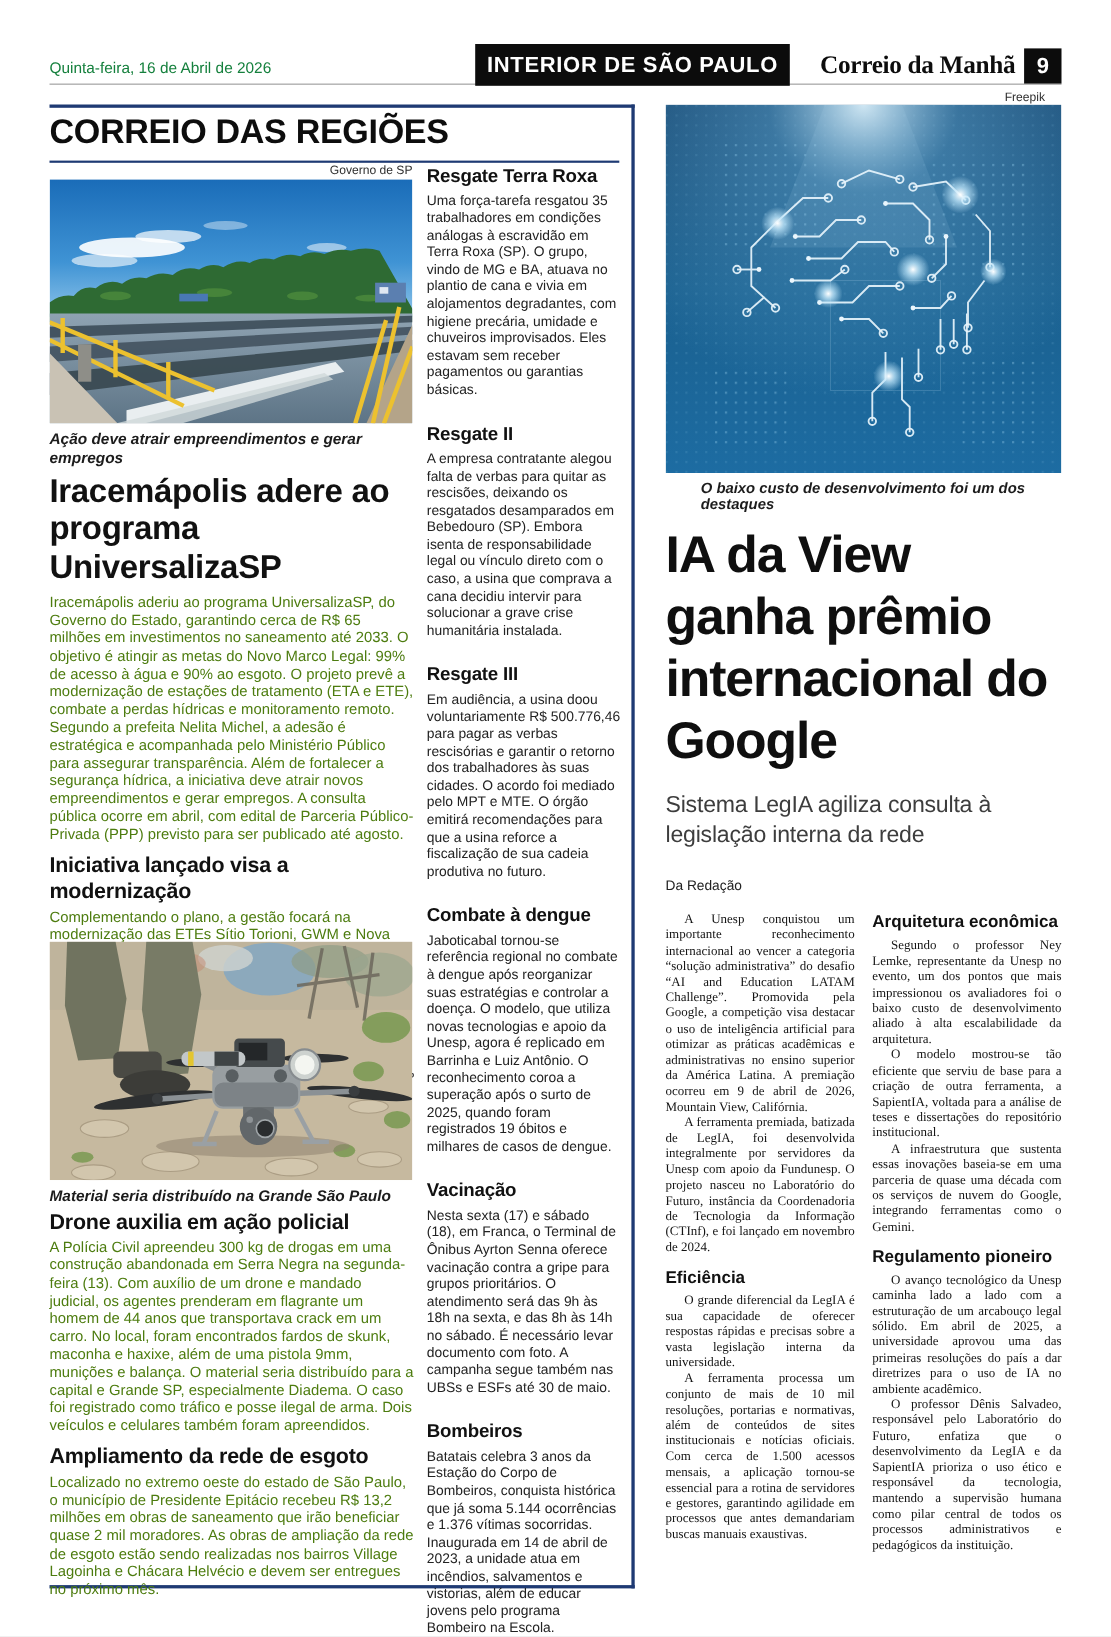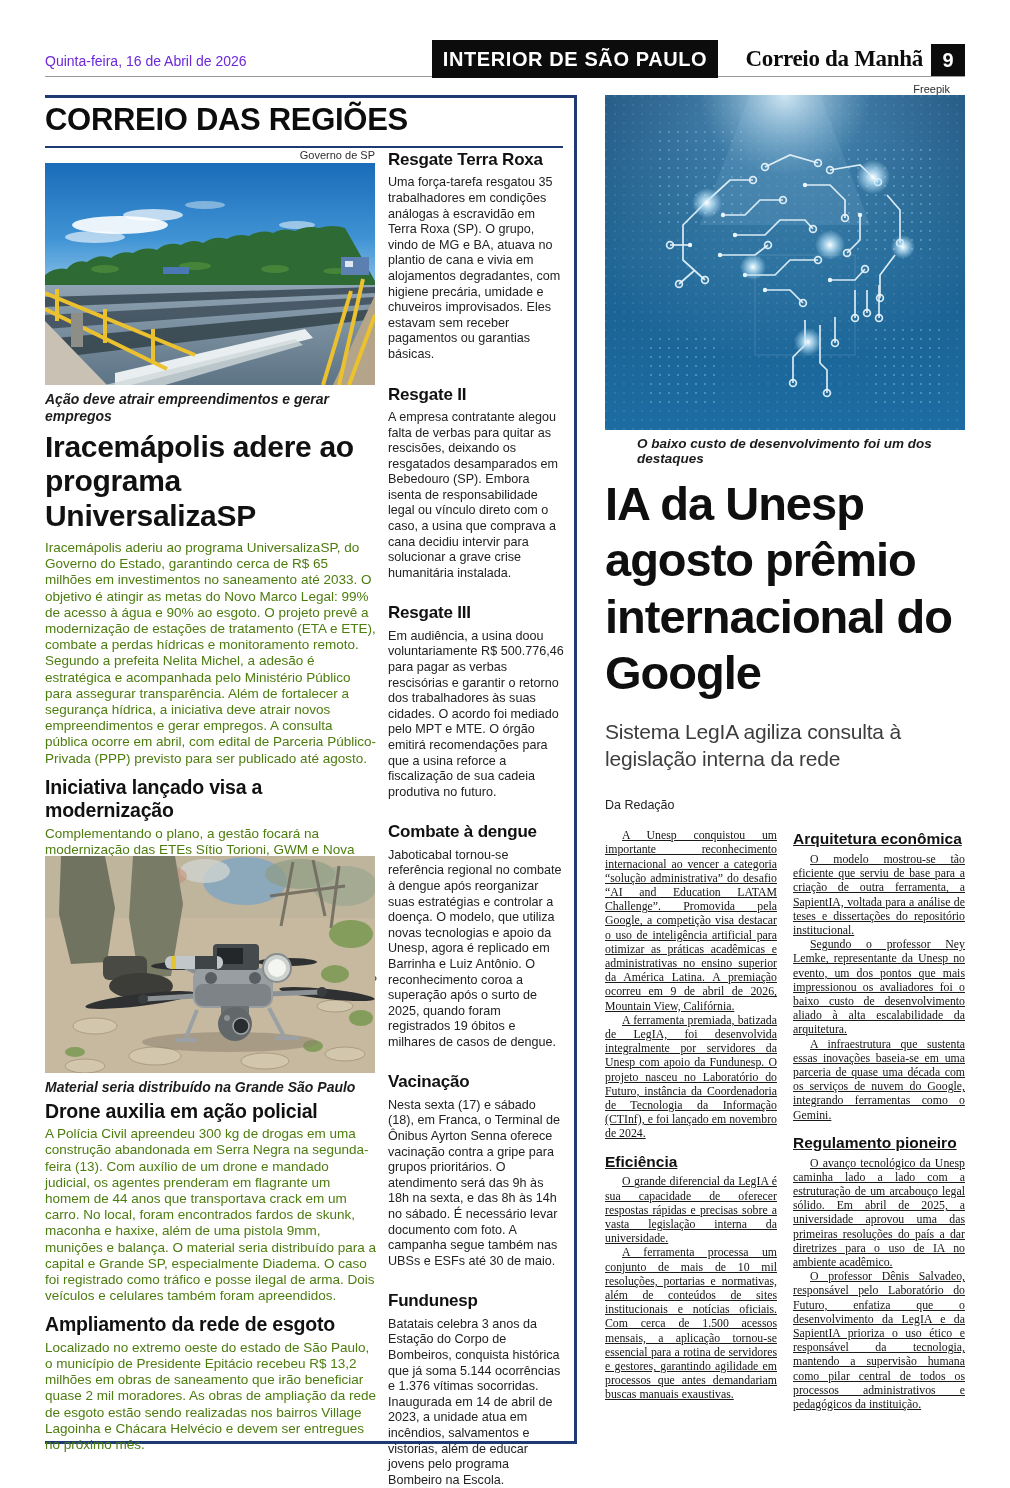--- a/index.html
+++ b/index.html
@@ -3,21 +3,21 @@
 <meta charset="utf-8">
 <style>
   * { margin:0; padding:0; box-sizing:border-box; }
   html,body { background:#d9d9d9; }
   .page{
     position:relative; width:1010px; height:1488px; margin:0 auto;
     background:#ffffff; color:#1a1a1a; overflow:hidden;
     font-family:"Liberation Sans", sans-serif;
   }
   
-  .date{ position:absolute; left:45px; top:53px; font-size:14px; color:#6d28d9; }
+  .date{ position:absolute; left:45px; top:53px; font-size:14px; color:#15803d; }
   .header-rule{ position:absolute; left:45px; top:76px; width:920px; height:1px; background:#9a9a9a; }
   .banner{ position:absolute; left:432px; top:40px; width:286px; height:38px; background:#0c0c0c;
            color:#fff; display:flex; align-items:center; justify-content:center;
            font-weight:bold; font-size:20px; letter-spacing:.6px; }
   .masthead{ position:absolute; right:87px; top:46px; width:300px; text-align:right;
              font-family:"Liberation Serif", serif; font-weight:bold; font-size:23px; letter-spacing:-.3px; color:#0d0d0d;}
   .pagenum{ position:absolute; left:931px; top:44px; width:34px; height:32px; background:#0c0c0c;
             color:#fff; font-weight:bold; font-size:20px; display:flex; align-items:center; justify-content:center; }
   .credit-line{ font-size:11px; color:#2e2e2e; text-align:right; }
   .freepik{ position:absolute; left:750px; top:83px; width:200px; }
@@ -50,21 +50,21 @@
   
   .col-right{ position:absolute; left:605px; top:95px; width:360px; }
   .photo-ai{ width:360px; height:335px; overflow:hidden; }
   .photo-ai svg{ display:block; width:100%; height:100%; }
   .ai-caption{ margin-top:6px; font-style:italic; font-weight:bold; font-size:13.5px; color:#1c1c1c;margin-left:32px; }
   .ai-headline{ margin-top:10px; font-size:47px; font-weight:bold; line-height:1.2;
                 letter-spacing:-1px; color:#0f0f0f; }
   .ai-deck{ margin-top:16px; font-size:21px; line-height:1.3; color:#3d3d3d; letter-spacing:-.2px;}
   .ai-byline{ margin-top:26px; font-size:12.5px; color:#222; }
   .ai-cols{ margin-top:16px; display:flex; gap:16px; }
-  .ai-col{ width:172px; font-family:"Liberation Serif", serif;text-decoration:underline; }
+  .ai-col{ width:172px; font-family:"Liberation Serif", serif; }
   .ai-col p{ font-size:11.8px; line-height:14.2px; text-align:justify; text-indent:17px; color:#141414; }
   .ai-sub{ font-family:"Liberation Sans", sans-serif; font-size:15.5px; font-weight:bold;
            line-height:1.15; color:#111; margin:12px 0 4px 0; }
   .ai-col .ai-sub:first-child{ margin-top:2px; }
 </style>
 </head>
 <body>
 
 <div class="page">
 
@@ -246,21 +246,21 @@
     </article>
     <article class="brief">
       <h3>Combate à dengue</h3>
       <p>Jaboticabal tornou-se referência regional no combate à dengue após reorganizar suas estratégias e controlar a doença. O modelo, que utiliza novas tecnologias e apoio da Unesp, agora é replicado em Barrinha e Luiz Antônio. O reconhecimento coroa a superação após o surto de 2025, quando foram registrados 19 óbitos e milhares de casos de dengue.</p>
     </article>
     <article class="brief">
       <h3>Vacinação</h3>
       <p>Nesta sexta (17) e sábado (18), em Franca, o Terminal de Ônibus Ayrton Senna oferece vacinação contra a gripe para grupos prioritários. O atendimento será das 9h às 18h na sexta, e das 8h às 14h no sábado. É necessário levar documento com foto. A campanha segue também nas UBSs e ESFs até 30 de maio.</p>
     </article>
     <article class="brief">
-      <h3>Fundunesp</h3>
+      <h3>Bombeiros</h3>
       <p>Batatais celebra 3 anos da Estação do Corpo de Bombeiros, conquista histórica que já soma 5.144 ocorrências e 1.376 vítimas socorridas. Inaugurada em 14 de abril de 2023, a unidade atua em incêndios, salvamentos e vistorias, além de educar jovens pelo programa Bombeiro na Escola.</p>
     </article>
   </section>
 
   <section class="col-right">
     <figure class="photo-ai">
       <svg viewBox="0 0 360 335" preserveAspectRatio="none">
         <defs>
           <linearGradient id="bsea" x1="0" y1="0" x2="0" y2="1">
             <stop offset="0" stop-color="#10416b"></stop>
@@ -355,35 +355,35 @@
           <circle cx="102" cy="108" r="15" fill="url(#nodeGlow)"></circle>
           <circle cx="268" cy="82" r="17" fill="url(#nodeGlow)"></circle>
           <circle cx="225" cy="150" r="15" fill="url(#nodeGlow)"></circle>
           <circle cx="148" cy="172" r="13" fill="url(#nodeGlow)"></circle>
           <circle cx="203" cy="247" r="14" fill="url(#nodeGlow)"></circle>
           <circle cx="298" cy="152" r="12" fill="url(#nodeGlow)"></circle>
         </g>
       </svg>
     </figure>
     <div class="ai-caption">O baixo custo de desenvolvimento foi um dos destaques</div>
-    <h1 class="ai-headline">IA da Unesp agosto prêmio internacional do Google</h1>
+    <h1 class="ai-headline">IA da View ganha prêmio internacional do Google</h1>
     <div class="ai-deck">Sistema LegIA agiliza consulta à legislação interna da rede</div>
     <div class="ai-byline">Da Redação</div>
     <div class="ai-cols">
       <div class="ai-col">
         <p>A Unesp conquistou um importante reconhecimento internacional ao vencer a categoria “solução administrativa” do desafio “AI and Education LATAM Challenge”. Promovida pela Google, a competição visa destacar o uso de inteligência artificial para otimizar as práticas acadêmicas e administrativas no ensino superior da América Latina. A premiação ocorreu em 9 de abril de 2026, Mountain View, Califórnia.</p>
         <p>A ferramenta premiada, batizada de LegIA, foi desenvolvida integralmente por servidores da Unesp com apoio da Fundunesp. O projeto nasceu no Laboratório do Futuro, instância da Coordenadoria de Tecnologia da Informação (CTInf), e foi lançado em novembro de 2024.</p>
         <div class="ai-sub">Eficiência</div>
         <p>O grande diferencial da LegIA é sua capacidade de oferecer respostas rápidas e precisas sobre a vasta legislação interna da universidade.</p>
         <p>A ferramenta processa um conjunto de mais de 10 mil resoluções, portarias e normativas, além de conteúdos de sites institucionais e notícias oficiais. Com cerca de 1.500 acessos mensais, a aplicação tornou-se essencial para a rotina de servidores e gestores, garantindo agilidade em processos que antes demandariam buscas manuais exaustivas.</p>
       </div>
       <div class="ai-col">
         <div class="ai-sub">Arquitetura econômica</div>
+        <p>Segundo o professor Ney Lemke, representante da Unesp no evento, um dos pontos que mais impressionou os avaliadores foi o baixo custo de desenvolvimento aliado à alta escalabilidade da arquitetura.</p>
         <p>O modelo mostrou-se tão eficiente que serviu de base para a criação de outra ferramenta, a SapientIA, voltada para a análise de teses e dissertações do repositório institucional.</p>
-        <p>Segundo o professor Ney Lemke, representante da Unesp no evento, um dos pontos que mais impressionou os avaliadores foi o baixo custo de desenvolvimento aliado à alta escalabilidade da arquitetura.</p>
         <p>A infraestrutura que sustenta essas inovações baseia-se em uma parceria de quase uma década com os serviços de nuvem do Google, integrando ferramentas como o Gemini.</p>
         <div class="ai-sub">Regulamento pioneiro</div>
         <p>O avanço tecnológico da Unesp caminha lado a lado com a estruturação de um arcabouço legal sólido. Em abril de 2025, a universidade aprovou uma das primeiras resoluções do país a dar diretrizes para o uso de IA no ambiente acadêmico.</p>
         <p>O professor Dênis Salvadeo, responsável pelo Laboratório do Futuro, enfatiza que o desenvolvimento da LegIA e da SapientIA prioriza o uso ético e responsável da tecnologia, mantendo a supervisão humana como pilar central de todos os processos administrativos e pedagógicos da instituição.</p>
       </div>
     </div>
   </section>
 
 </div>
 

